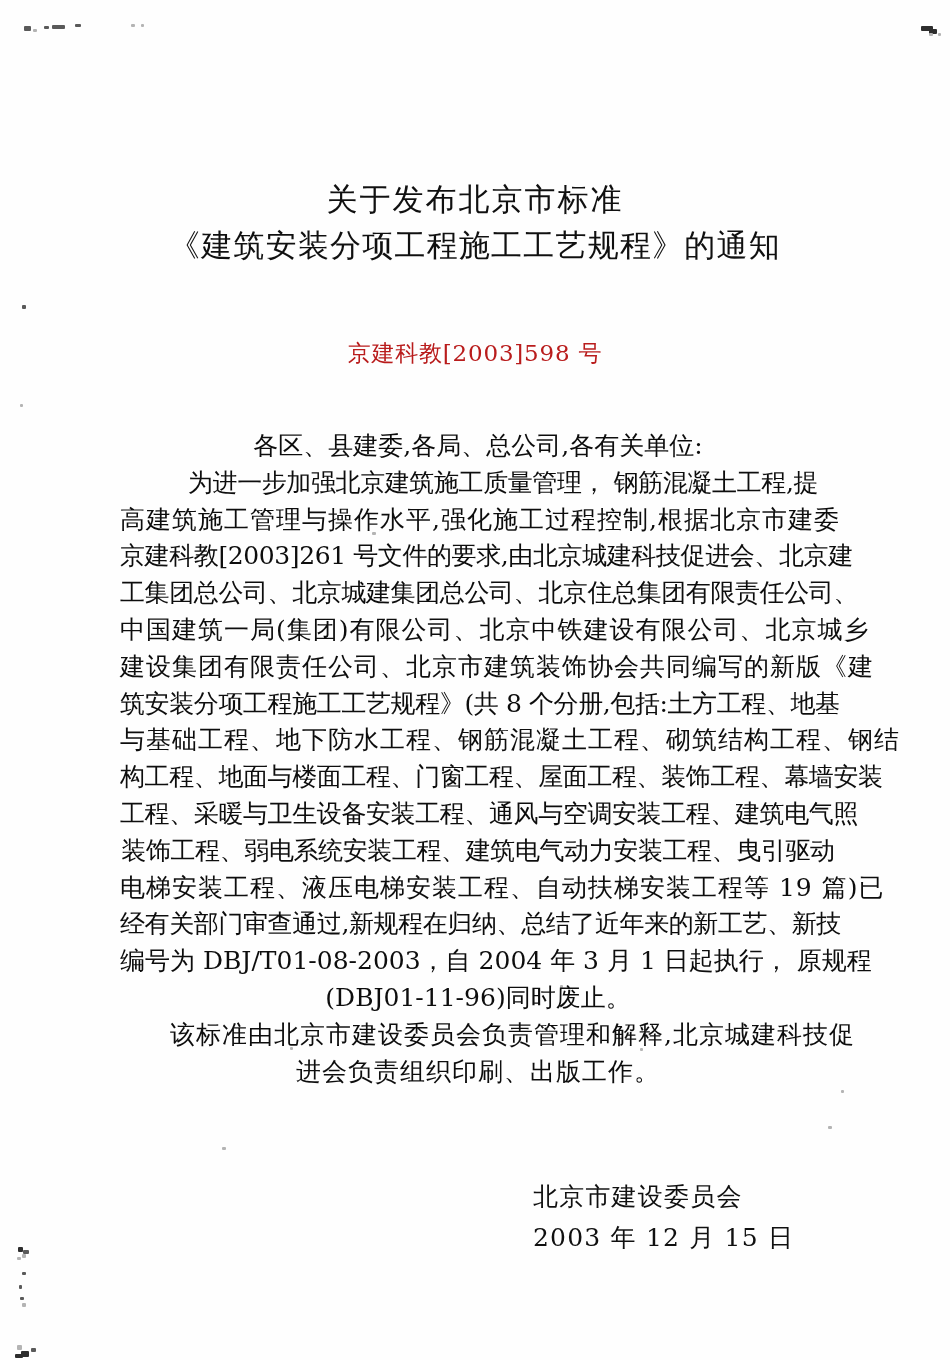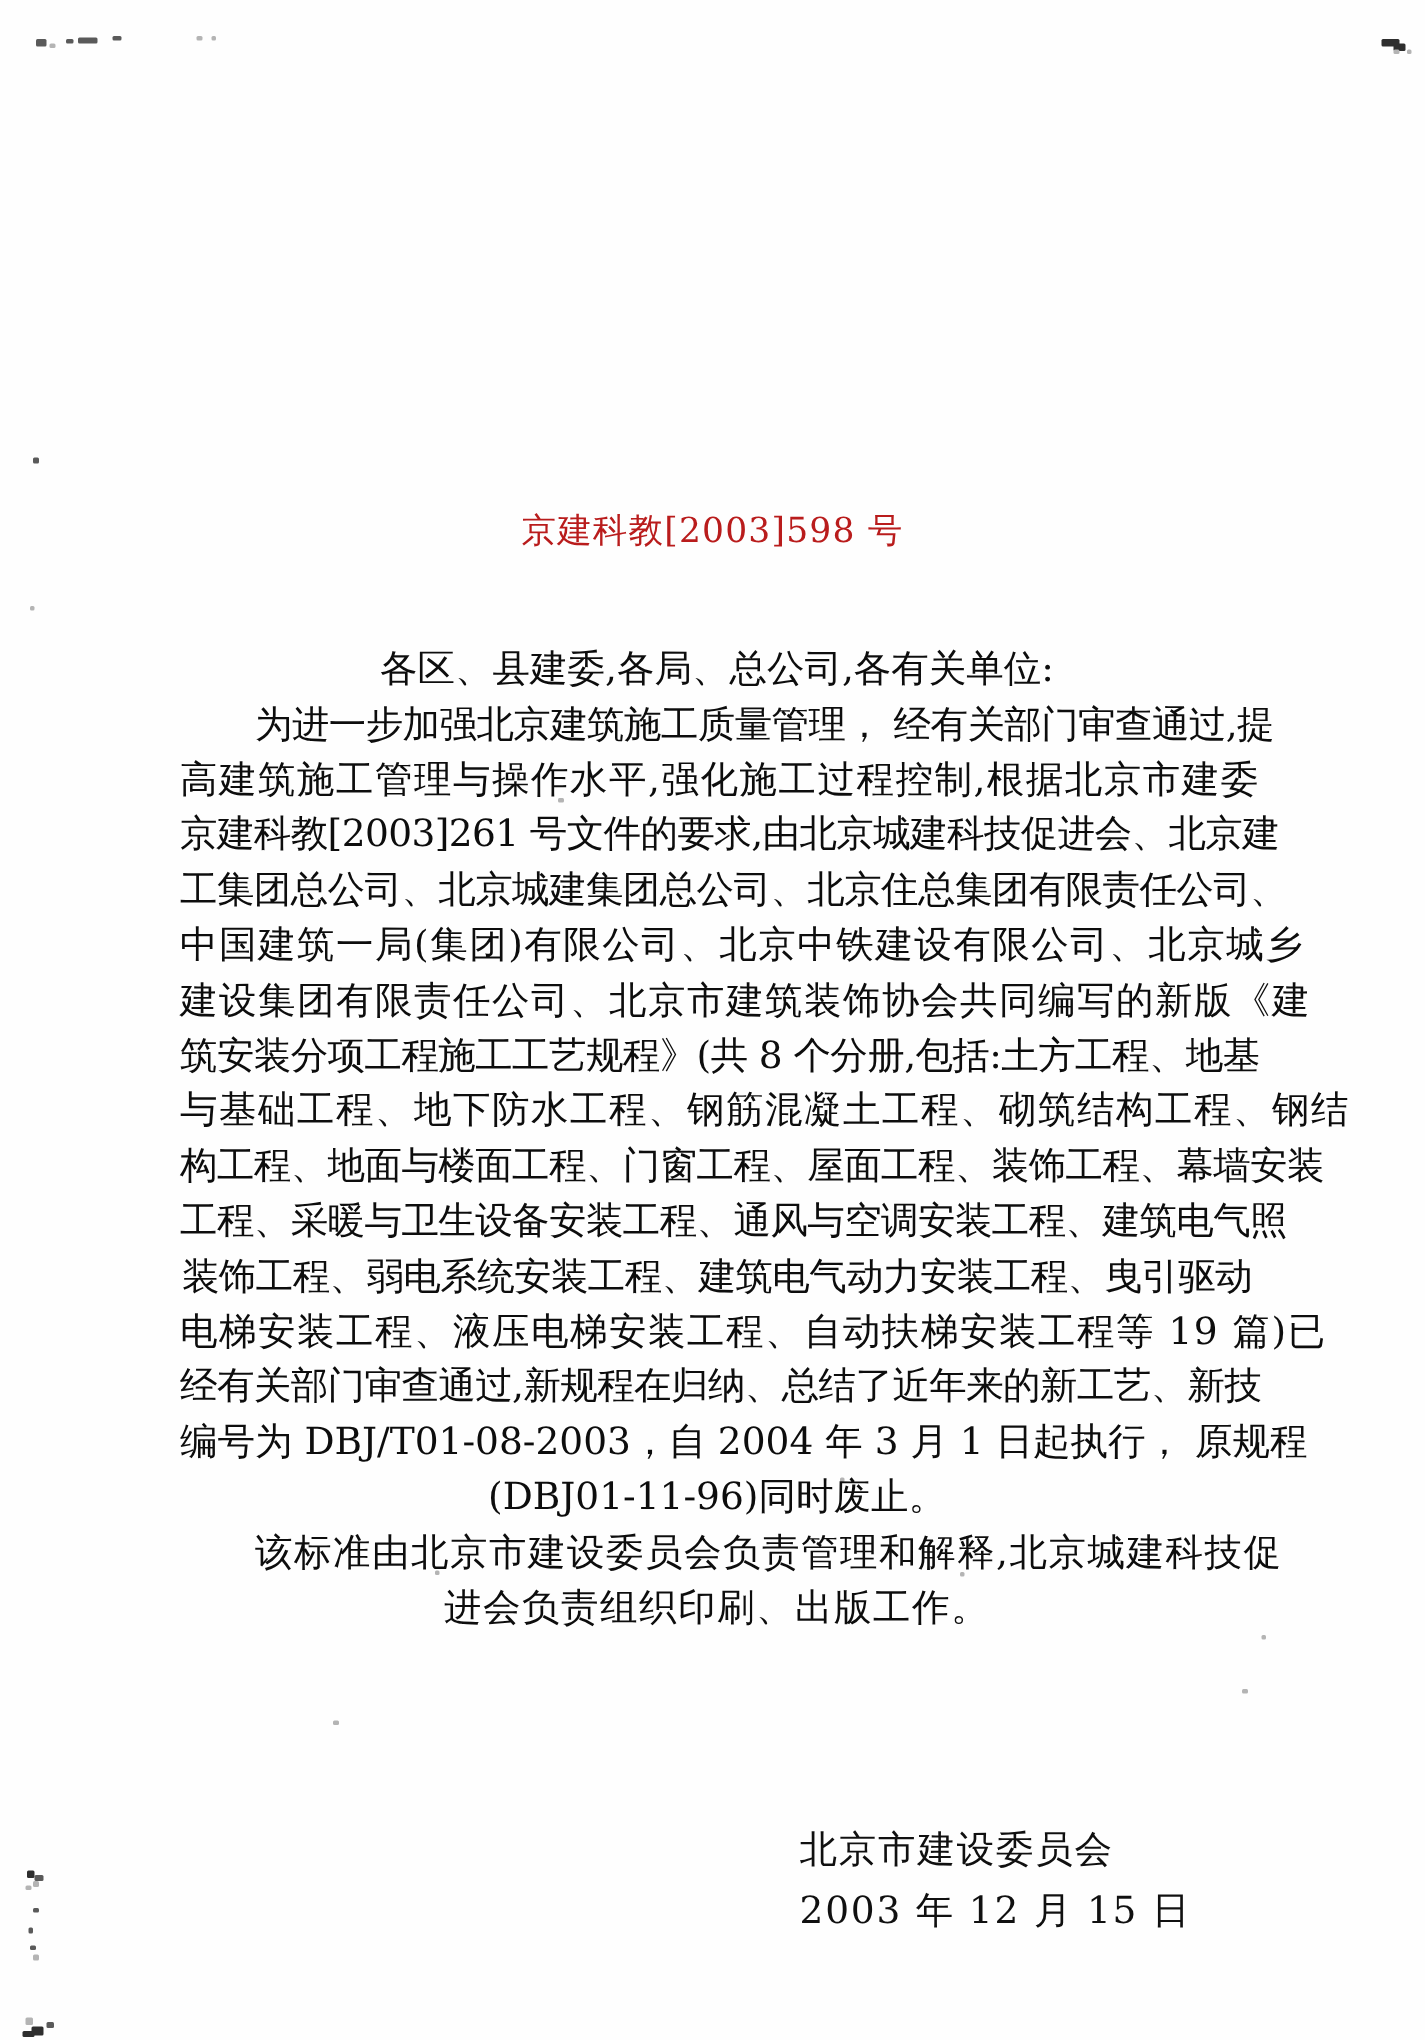--- a/index.html
+++ b/index.html
@@ -80,21 +80,20 @@
   }
   .line.indent { text-indent: 50px; }
   .line.tight { letter-spacing: -0.4px; }
   .line.wide  { letter-spacing: 1.0px; }
 
   
   .signature {
     position: absolute;
     left: 533px;
     top: 1176px;
-    margin-top: 36px;
   }
   .sig-line {
     font-family: "DejaVu Serif", "Liberation Serif", serif;
     font-size: 25px;
     line-height: 41px;
     color: #101010;
     letter-spacing: 1.2px;
     white-space: nowrap;
   }
 </style>
@@ -131,26 +130,30 @@
   <div class="speck soft" style="left:17px; top:1257px; width:4px; height:3px;"></div>
   <div class="speck" style="left:22px; top:1272px; width:4px; height:3px;"></div>
   <div class="speck" style="left:19px; top:1285px; width:3px; height:4px;"></div>
   <div class="speck" style="left:20px; top:1297px; width:4px; height:3px;"></div>
   <div class="speck soft" style="left:22px; top:1303px; width:4px; height:4px;"></div>
   <div class="speck soft" style="left:17px; top:1345px; width:5px; height:5px;"></div>
   <div class="speck dark" style="left:15px; top:1354px; width:8px; height:4px;"></div>
   <div class="speck dark" style="left:21px; top:1351px; width:8px; height:6px;"></div>
   <div class="speck" style="left:31px; top:1348px; width:5px; height:4px;"></div>
 
+  <div class="title-block">
+    <div class="title-line">关于发布北京市标准</div>
+    <div class="title-line second">《建筑安装分项工程施工工艺规程》的通知</div>
+  </div>
 
   <div class="doc-number">京建科教[2003]598 号</div>
 
   <div class="body-text">
     <div class="line">各区、县建委,各局、总公司,各有关单位:</div>
-    <div class="line indent tight">为进一步加强北京建筑施工质量管理， 经有关部门审查通过,提</div>
+    <div class="line indent tight">为进一步加强北京建筑施工质量管理， 钢筋混凝土工程,提</div>
     <div class="line wide">高建筑施工管理与操作水平,强化施工过程控制,根据北京市建委</div>
     <div class="line tight">京建科教[2003]261 号文件的要求,由北京城建科技促进会、北京建</div>
     <div class="line tight">工集团总公司、北京城建集团总公司、北京住总集团有限责任公司、</div>
     <div class="line wide">中国建筑一局(集团)有限公司、北京中铁建设有限公司、北京城乡</div>
     <div class="line wide">建设集团有限责任公司、北京市建筑装饰协会共同编写的新版《建</div>
     <div class="line tight">筑安装分项工程施工工艺规程》(共 8 个分册,包括:土方工程、地基</div>
     <div class="line wide">与基础工程、地下防水工程、钢筋混凝土工程、砌筑结构工程、钢结</div>
     <div class="line tight">构工程、地面与楼面工程、门窗工程、屋面工程、装饰工程、幕墙安装</div>
     <div class="line tight">工程、采暖与卫生设备安装工程、通风与空调安装工程、建筑电气照</div>
     <div class="line tight">装饰工程、弱电系统安装工程、建筑电气动力安装工程、曳引驱动</div>

